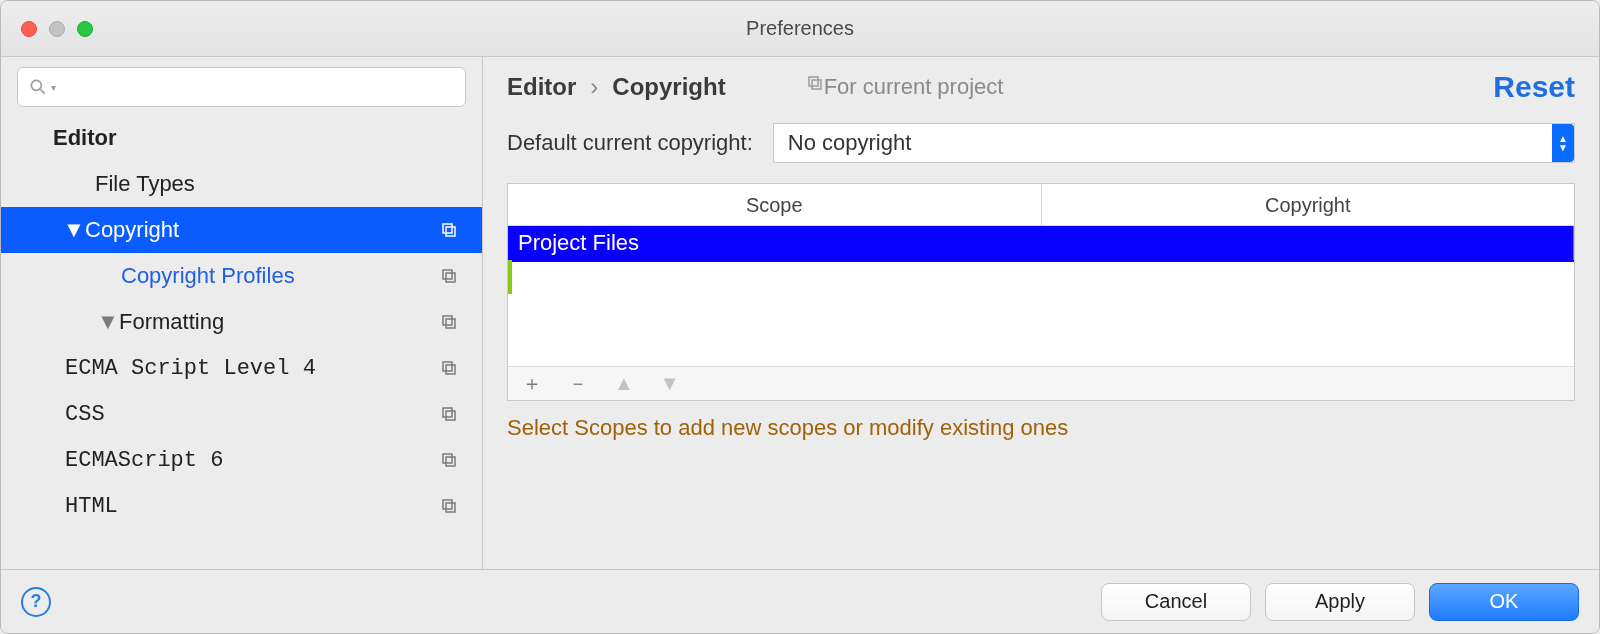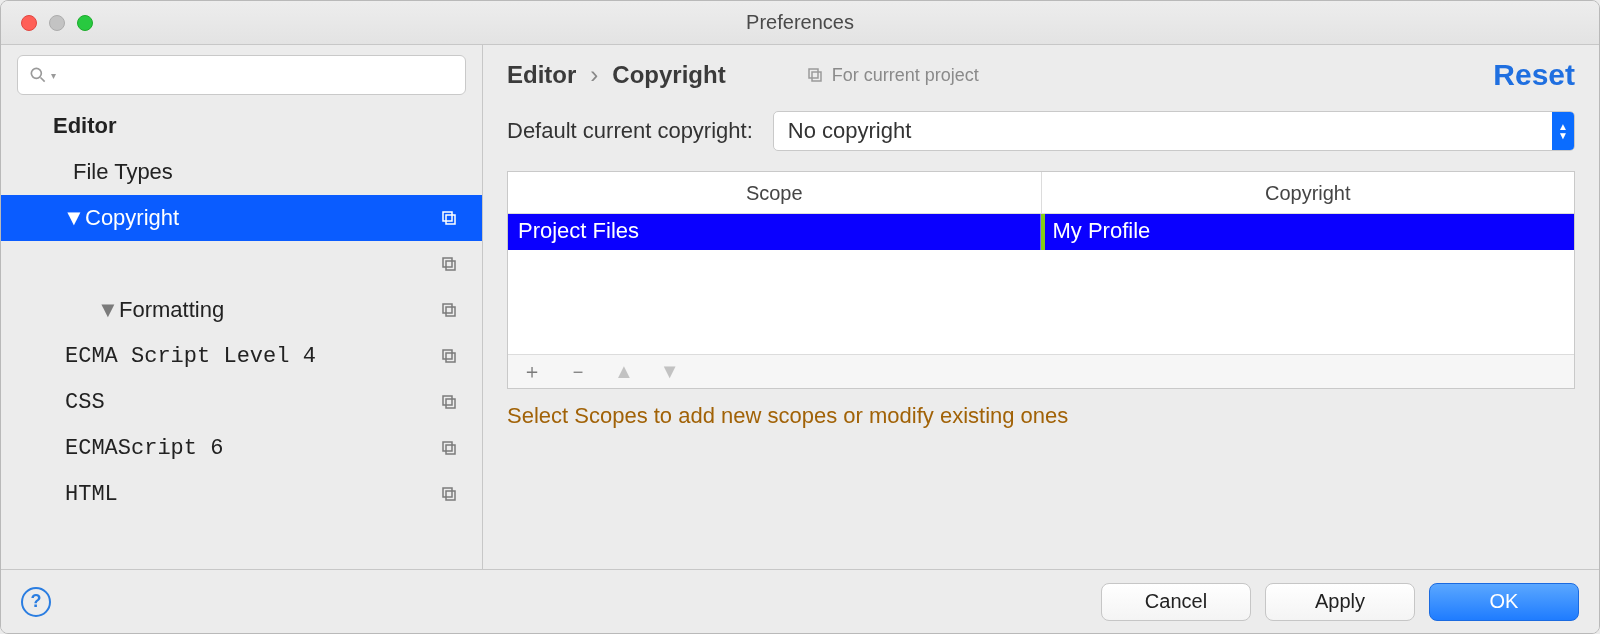--- a/index.html
+++ b/index.html
@@ -9,21 +9,21 @@
   background: #ececec;
   width: 1600px;
   height: 634px;
   overflow: hidden;
   display: flex;
   flex-direction: column;
   border: 1px solid #b9b9b9;
   border-radius: 8px;
 }
 .titlebar {
-  height: 44px;
+  height: 56px;
   background: linear-gradient(#ededed,#e3e3e3);
   border-bottom: 1px solid #c7c7c7;
   display: flex;
   align-items: center;
   position: relative;
 }
 .traffic-lights { display:flex; gap:12px; padding-left:20px;}
 .tl { width:16px; height:16px; border-radius:50%; }
 .tl.red { background:#ff5f57; border:0.5px solid #e14640;}
 .tl.yellow { background:#c3c3c3; border:0.5px solid #acacac;}
@@ -50,51 +50,51 @@
 .tree-row {
   height:46px; display:flex; align-items:center; position:relative;
 }
 .tree-row.sel { background:#0a5cff; color:#fff;}
 .tree-row .disclosure { width:16px; margin-right:6px; color:#7b7b7b;}
 .tree-row.sel .disclosure { color:#fff;}
 .tree-row .label { white-space:nowrap; }
 .tree-row .proj-icon { position:absolute; right:24px; width:18px; height:18px; stroke:#7b7b7b; fill:none;}
 .tree-row.sel .proj-icon { stroke:#fff;}
 .lvl0{padding-left:52px;font-weight:700;}
-.lvl1{padding-left:72px;}
+.lvl1{padding-left:94px;}
 .lvl1d{padding-left:62px;}
 .lvl2{padding-left:120px;}
 .lvl2d{padding-left:96px;}
 .lvl3{padding-left:64px;font-family:Liberation Mono, monospace;}
 .linklike{color:#1f5fe0;}
 .main { flex:1; display:flex; flex-direction:column; }
 .main-header {
   height:60px; display:flex; align-items:center; padding:0 24px; gap:20px;
 }
 .breadcrumb { font-size:24px; color:#3b3b3b; display:flex; align-items:center; gap:14px;}
 .breadcrumb .sep{color:#888;}
 .breadcrumb .cur{font-weight:700;}
-.cp-scope { display:flex; align-items:center; gap:8px; font-size:18px; color:#8a8a8a; margin-left:60px;}
+.cp-scope { display:flex; font-size:22px; color:#8a8a8a; margin-left:60px;}
 .cp-scope svg{width:18px;height:18px;stroke:#9a9a9a;fill:none;}
 .reset { margin-left:auto; color:#1f6fe0; font-size:30px; font-weight:600; cursor:pointer;}
 .form-row { display:flex; align-items:center; padding:6px 24px 12px; gap:20px; font-size:22px; color:#333;}
 .select {
-  flex:1; height:40px; background:#fff; border:1px solid #c9c9c9; border-radius:5px;
+  flex:1; height:40px; background:#fff; border:1px solid #c9c9c9; border-radius:0;
   display:flex; align-items:center; justify-content:space-between; padding-left:14px;
   font-size:22px;
 }
 .select .spin { width:22px; height:38px; background:#0a6cff; border-radius:0 4px 4px 0; display:flex; flex-direction:column; align-items:center; justify-content:center;}
 .select .spin span{color:#fff;font-size:10px;line-height:9px;}
 .table-wrap { margin:8px 24px 0; border:1px solid #c9c9c9; background:#fff; }
 .table-head { display:flex; height:42px; border-bottom:1px solid #dcdcdc;}
 .table-head div { flex:1; text-align:center; font-size:20px; color:#444; line-height:42px; }
 .table-head div:first-child{border-right:1px solid #dcdcdc;}
 .table-body { height:140px; background:#fff;}
 .table-row { display:flex; height:36px; }
-.table-row.sel { background:#0a00ff; color:#fff;}
+.table-row.sel { background:#0a00ff; color:#fff;flex-direction:column;}
 .table-cell { flex:1; padding:4px 10px; font-size:22px; border-right:1px solid rgba(255,255,255,.4);}
 .table-cell:last-child{border-right:none; border-left:4px solid #84cc16;padding-left:8px;}
 .table-toolbar {
   height:34px; border-top:1px solid #dcdcdc; background:#f6f6f6;
   display:flex; align-items:center; gap:26px; padding:0 14px; font-size:20px; color:#7a7a7a;
 }
 .tbtn{cursor:pointer; user-select:none;}
 .helper-link { padding:14px 24px; font-size:22px; color:#a16207; cursor:pointer;}
 .footer {
   height:64px; border-top:1px solid #c7c7c7; background:#ececec;
@@ -141,20 +141,21 @@
       </div>
       <div class="tree-row lvl1d sel">
         <span class="disclosure">▼</span>
         <span class="label">Copyright</span>
         <svg class="proj-icon" viewBox="0 0 24 24">
             <rect x="4" y="4" width="12" height="12" stroke-width="2"></rect>
             <rect x="8" y="8" width="12" height="12" stroke-width="2"></rect>
           </svg>
       </div>
       <div class="tree-row lvl2">
+        <span class="label linklike">Copyright Profiles</span>
         <svg class="proj-icon" viewBox="0 0 24 24">
             <rect x="4" y="4" width="12" height="12" stroke-width="2"></rect>
             <rect x="8" y="8" width="12" height="12" stroke-width="2"></rect>
           </svg>
       </div>
       <div class="tree-row lvl2d">
         <span class="disclosure">▼</span>
         <span class="label">Formatting</span>
         <svg class="proj-icon" viewBox="0 0 24 24">
             <rect x="4" y="4" width="12" height="12" stroke-width="2"></rect>

